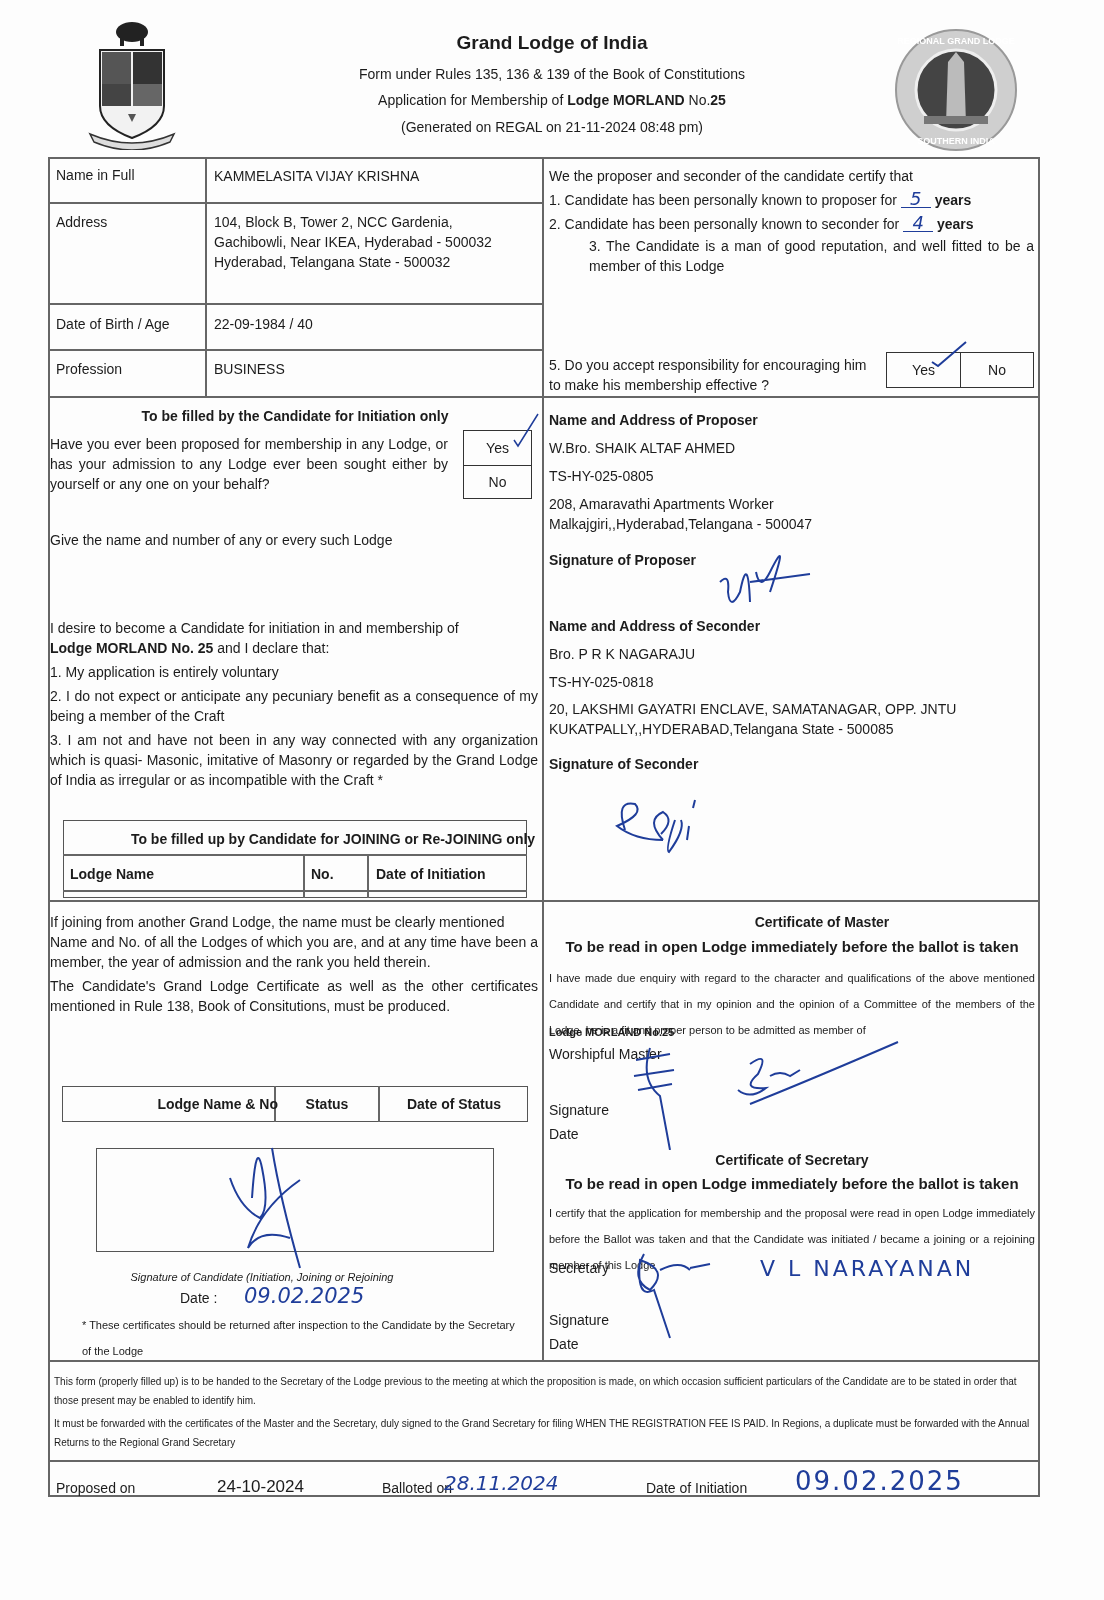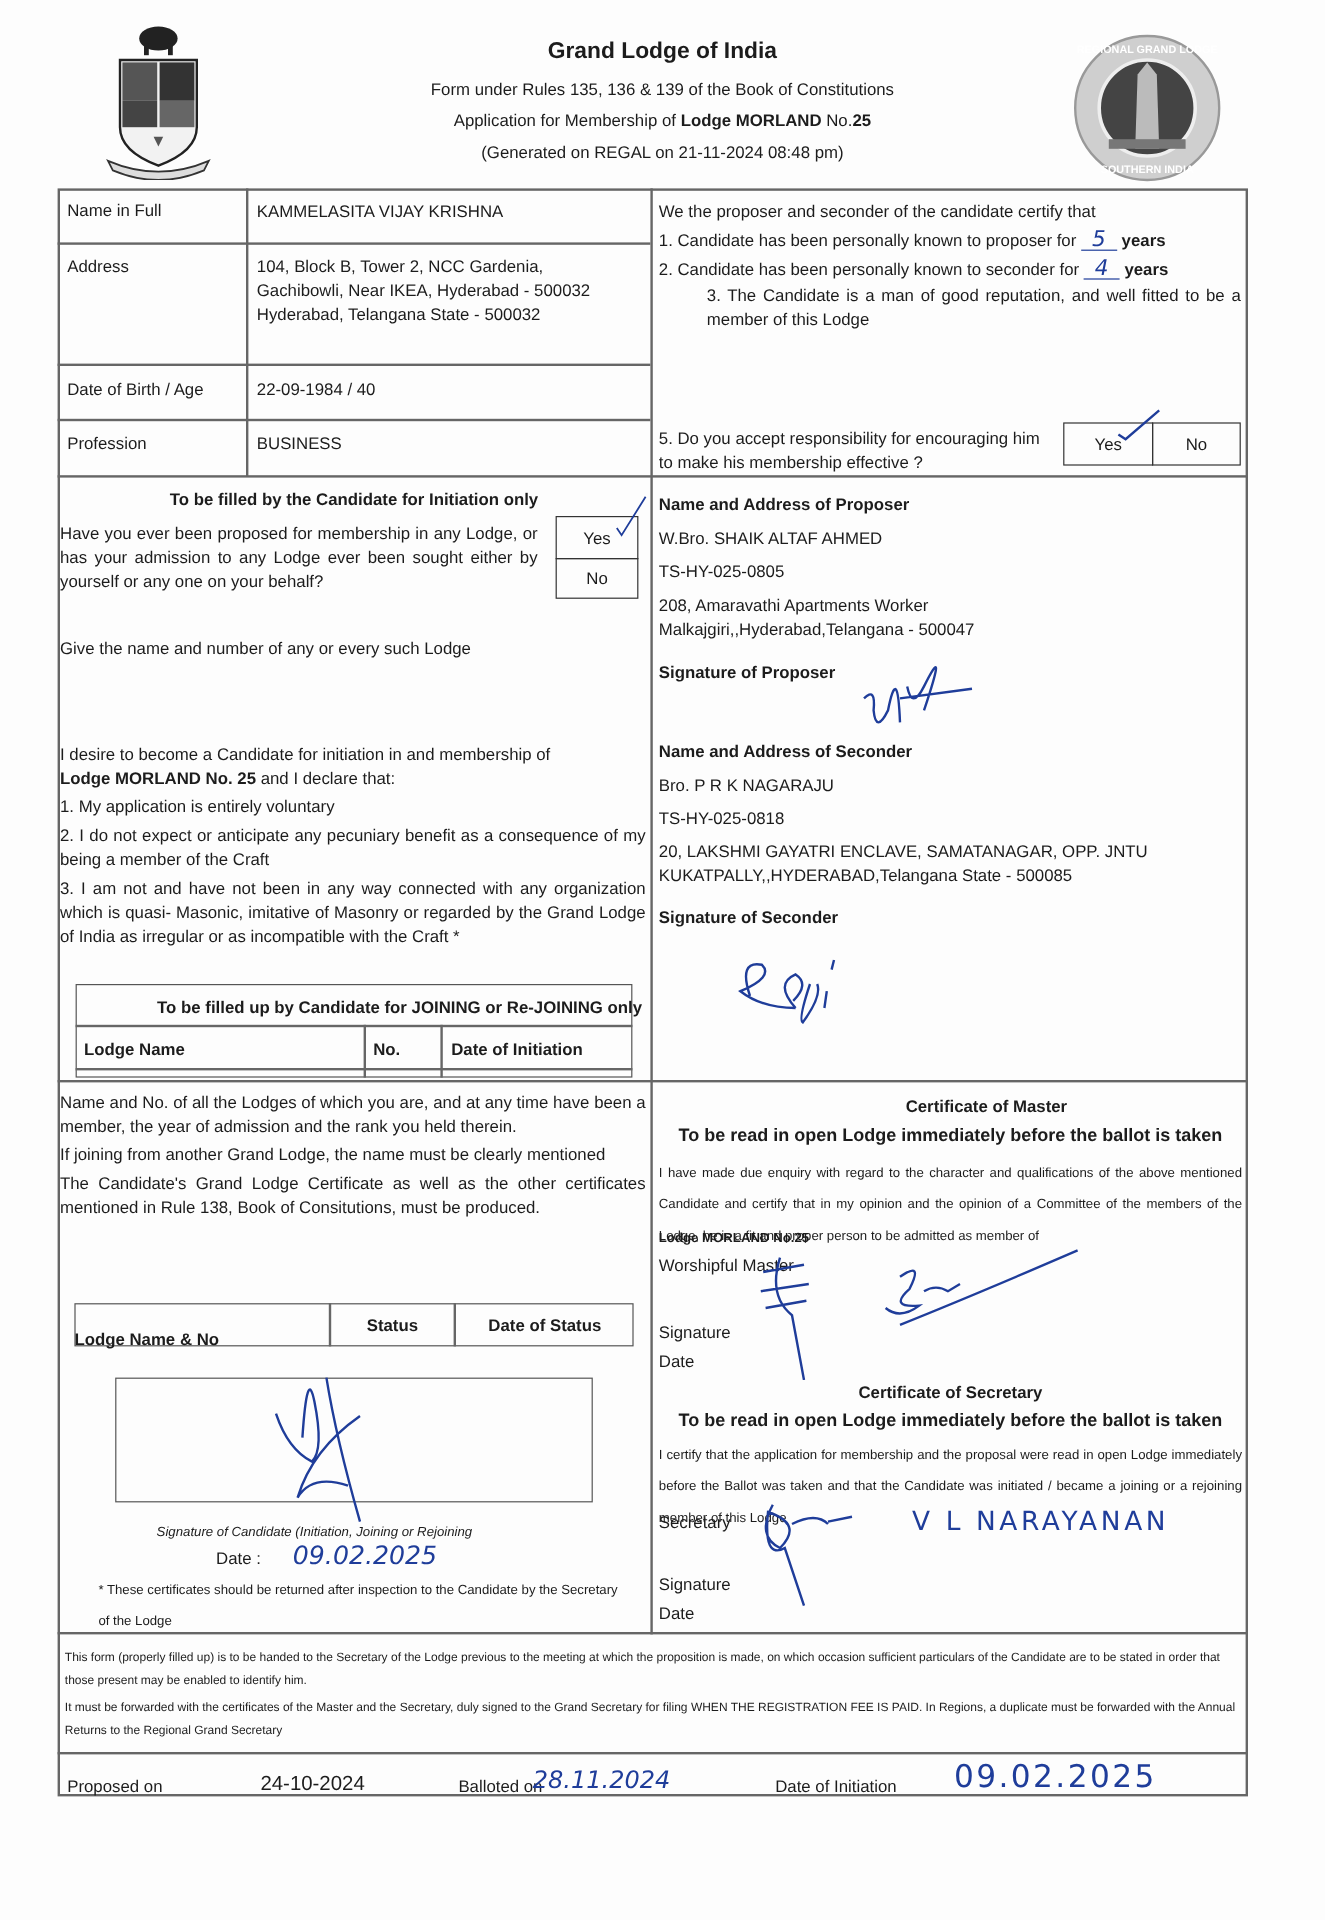--- a/index.html
+++ b/index.html
@@ -144,28 +144,28 @@
   <div>KUKATPALLY,,HYDERABAD,Telangana State - 500085</div>
 </div>
 <div class="abs t14 b" style="left:549px; top:754px;">Signature of Seconder</div>
 <svg class="abs" style="left:605px; top:790px;" width="150" height="80">
     <path d="M20 40 Q10 10 30 14 Q40 24 12 36 Q30 50 58 50 M58 50 Q40 30 58 22 Q70 30 56 44 M70 30 Q60 60 64 62 Q80 40 76 30 M84 36 L82 50 M90 10 L88 18" stroke="#1f3d9a" stroke-width="2" fill="none"></path>
   </svg>
 
 <div class="abs hline" style="left:48px; top:900px; width:992px;"></div>
 
 <div class="abs t14 just" style="left:50px; top:908px; width:488px;">
+  <div style="margin-top:4px;">If joining from another Grand Lodge, the name must be clearly mentioned</div>
   <div>Name and No. of all the Lodges of which you are, and at any time have been a member, the year of admission and the rank you held therein.</div>
-  <div style="margin-top:4px;">If joining from another Grand Lodge, the name must be clearly mentioned</div>
   <div style="margin-top:4px;">The Candidate's Grand Lodge Certificate as well as the other certificates mentioned in Rule 138, Book of Consitutions, must be produced.</div>
 </div>
 <div class="abs box" style="left:62px; top:1086px; width:466px; height:36px; border-color:#555;"></div>
 <div class="abs vline" style="left:274px; top:1086px; height:36px; width:1.5px;"></div>
 <div class="abs vline" style="left:378px; top:1086px; height:36px; width:1.5px;"></div>
-<div class="abs t14 b" style="left:62px; width:216px; top:1094px; text-align:left;margin-top:12px;">Lodge Name &amp; No</div>
+<div class="abs t14 b" style="left:62px; width:216px; top:1094px; text-align:right;">Lodge Name &amp; No</div>
 <div class="abs t14 b" style="left:276px; width:102px; top:1094px; text-align:center;">Status</div>
 <div class="abs t14 b" style="left:380px; width:148px; top:1094px; text-align:center;">Date of Status</div>
 
 <div class="abs" style="left:96px; top:1148px; width:398px; height:104px; border:1.5px solid #555; box-sizing:border-box;"></div>
 <svg class="abs" style="left:200px; top:1138px;" width="150" height="140">
     <path d="M30 40 Q40 70 60 80 Q70 70 62 30 Q56 0 52 60 M72 10 Q80 60 100 130 M100 42 Q60 70 48 110 Q60 90 90 100" stroke="#1f3d9a" stroke-width="2" fill="none"></path>
   </svg>
 <div class="abs t11" style="left:48px; width:428px; top:1264px; text-align:center; font-style:italic;">Signature of Candidate (Initiation, Joining or Rejoining</div>
 <div class="abs t14" style="left:180px; top:1288px;">Date :</div>
 <div class="abs hand" style="left:244px; top:1284px; font-size:21px;">09.02.2025</div>

